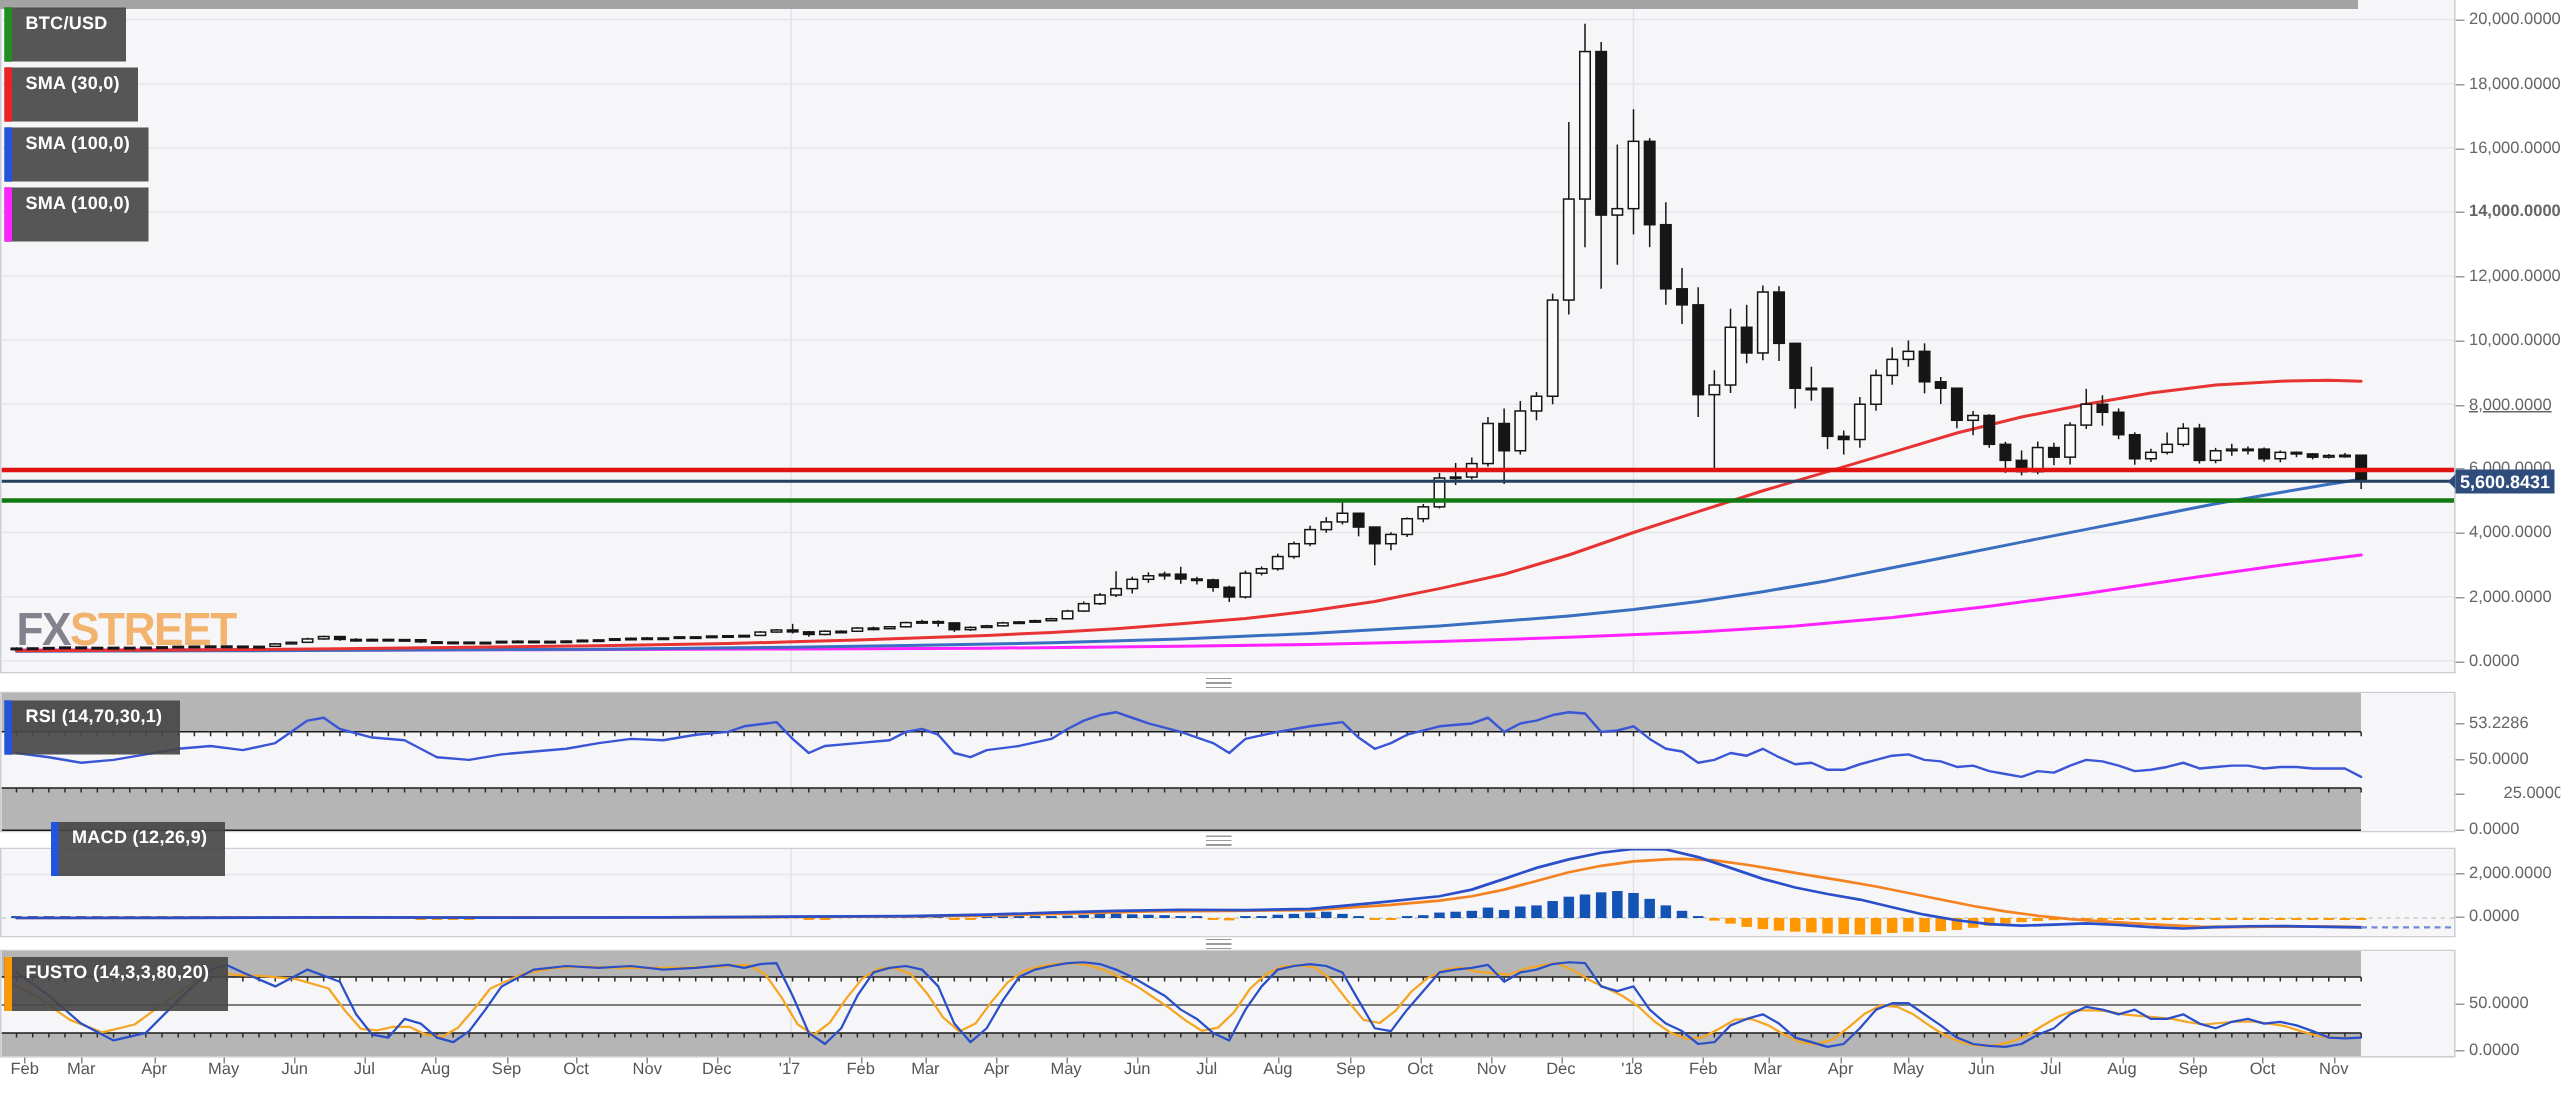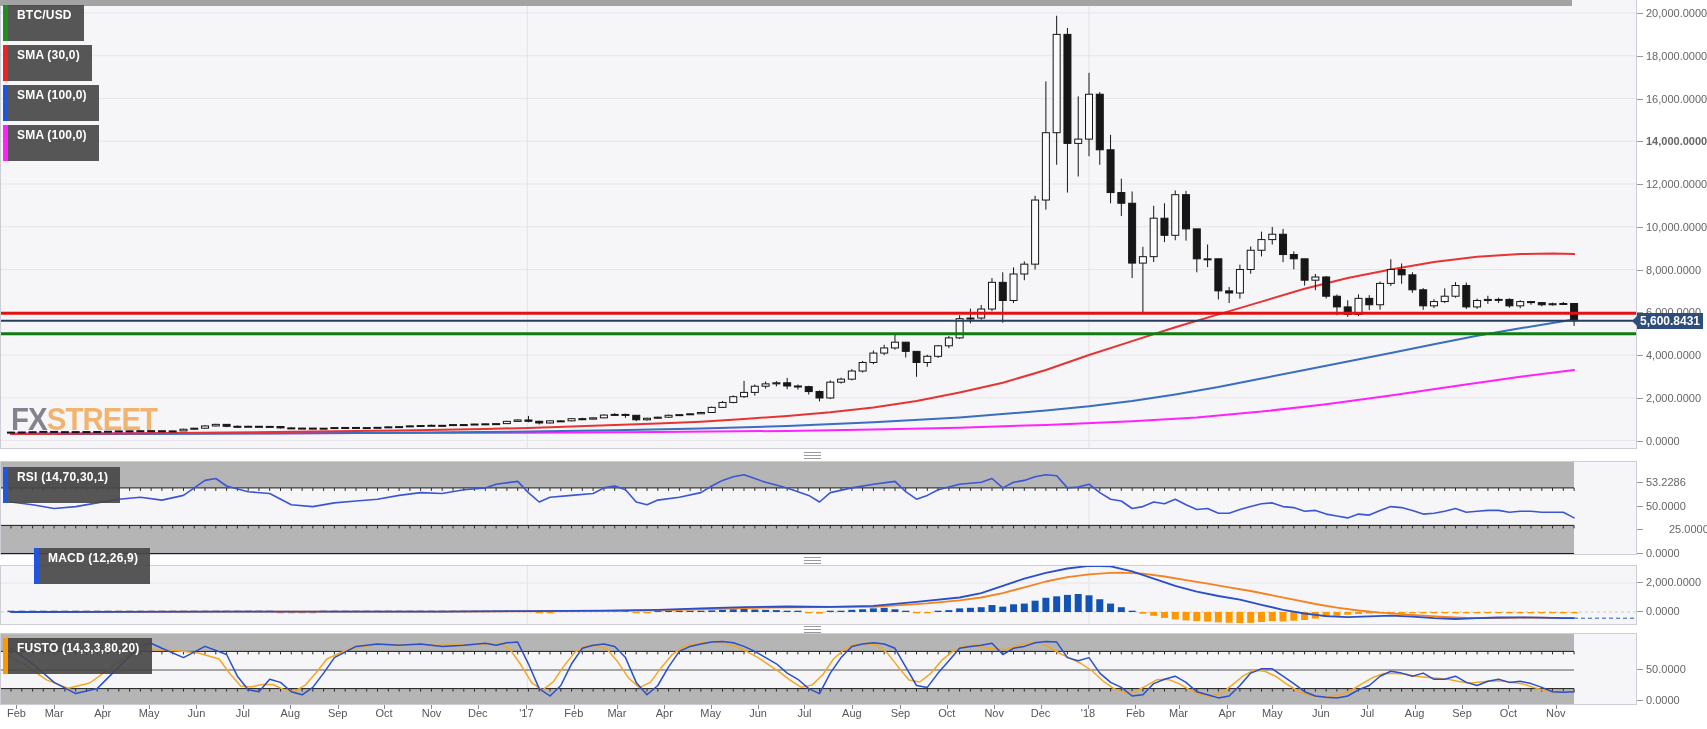--- a/index.html
+++ b/index.html
@@ -585,21 +585,21 @@
       <div class="axis-label" style="left: 1646px; top: 49.75px;">18,000.0000</div>
       <div class="tickdash" style="left: 1637px; top: 55.75px;"></div>
       <div class="axis-label" style="left: 1646px; top: 92.5px;">16,000.0000</div>
       <div class="tickdash" style="left: 1637px; top: 98.5px;"></div>
       <div class="axis-label" style="left: 1646px; top: 135.25px; font-weight: bold;">14,000.0000</div>
       <div class="tickdash" style="left: 1637px; top: 141.25px;"></div>
       <div class="axis-label" style="left: 1646px; top: 178px;">12,000.0000</div>
       <div class="tickdash" style="left: 1637px; top: 184px;"></div>
       <div class="axis-label" style="left: 1646px; top: 220.75px;">10,000.0000</div>
       <div class="tickdash" style="left: 1637px; top: 226.75px;"></div>
-      <div class="axis-label" style="left: 1646px; top: 263.5px;">8,000.0000</div>
+      <div class="axis-label" style="left: 1646px; top: 263.5px; text-decoration: underline;">8,000.0000</div>
       <div class="tickdash" style="left: 1637px; top: 269.5px;"></div>
       <div class="axis-label" style="left: 1646px; top: 306.25px;">6,000.0000</div>
       <div class="tickdash" style="left: 1637px; top: 312.25px;"></div>
       <div class="axis-label" style="left: 1646px; top: 349px;">4,000.0000</div>
       <div class="tickdash" style="left: 1637px; top: 355px;"></div>
       <div class="axis-label" style="left: 1646px; top: 391.75px;">2,000.0000</div>
       <div class="tickdash" style="left: 1637px; top: 397.75px;"></div>
       <div class="axis-label" style="left: 1646px; top: 434.5px;">0.0000</div>
       <div class="tickdash" style="left: 1637px; top: 440.5px;"></div>
       <div class="axis-label" style="left: 1646px; top: 476.225px;">53.2286</div>

